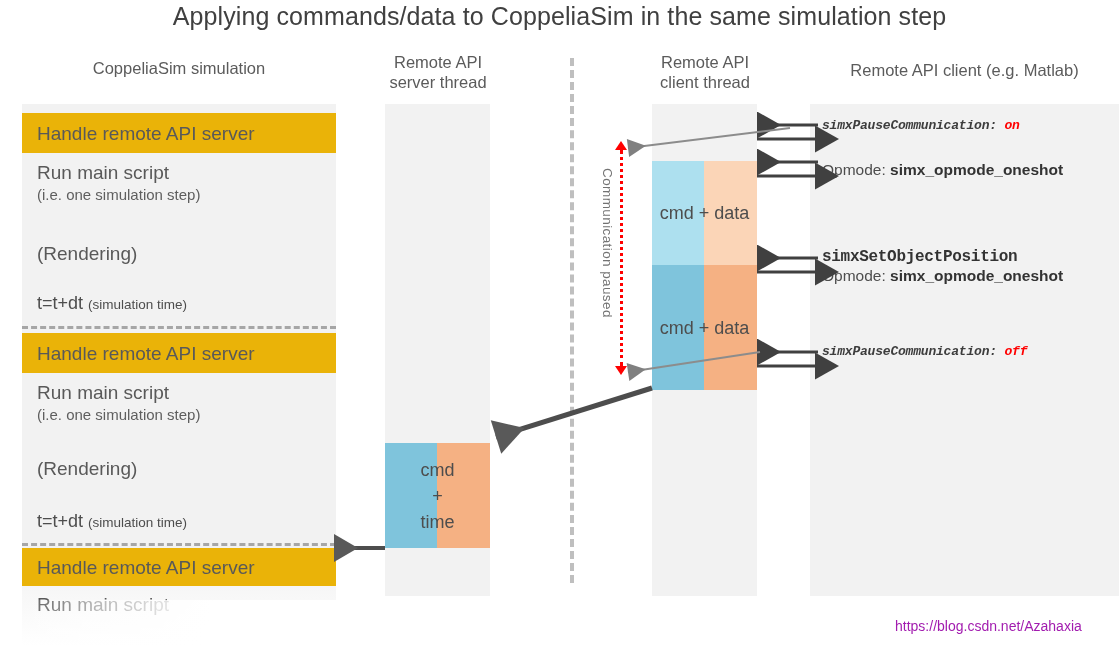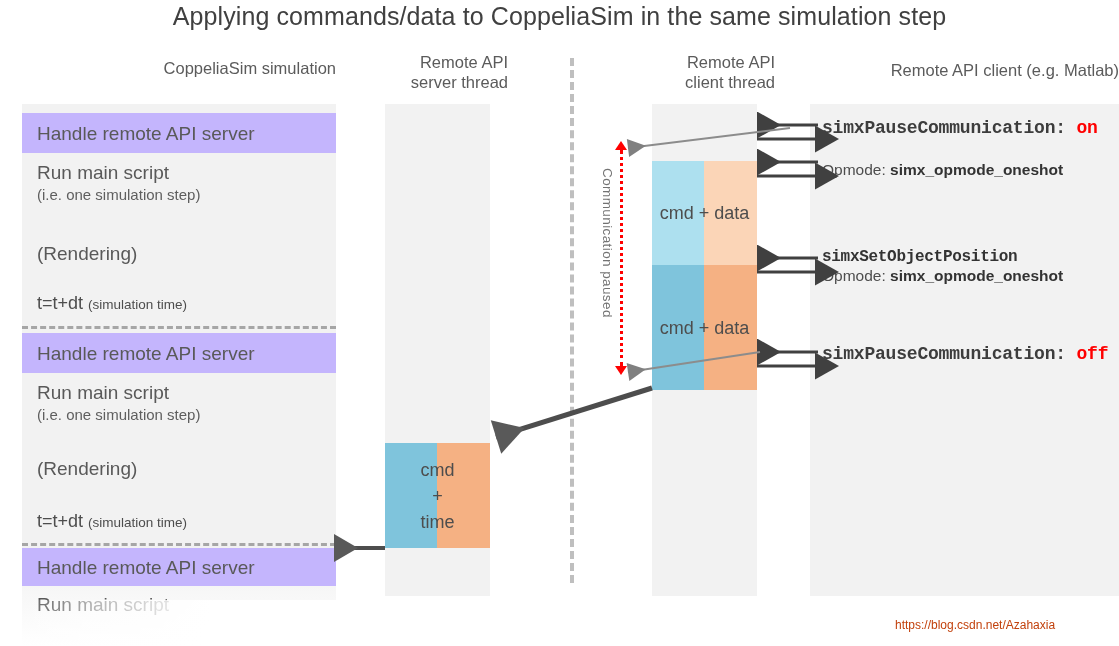--- a/index.html
+++ b/index.html
@@ -2,39 +2,39 @@
 <html><head>
 <meta charset="utf-8">
 <style>
   html,body{margin:0;padding:0;background:#ffffff;}
   body{width:1119px;height:646px;position:relative;overflow:hidden;
        font-family:"Liberation Sans","DejaVu Sans",sans-serif;color:#595959;}
 
   .title{position:absolute;left:0;top:2px;width:1119px;text-align:center;
          font-size:25px;color:#404040;letter-spacing:.1px;white-space:nowrap;}
 
-  .colhead{position:absolute;text-align:right;font-size:16.5px;color:#5b5b5b;
+  .colhead{position:absolute;text-align:center;font-size:16.5px;color:#5b5b5b;
            line-height:20px;}
 
   
   .col-sim{position:absolute;left:22px;top:104px;width:314px;height:542px;
            background:linear-gradient(to bottom,#f2f2f2 0%,#f2f2f2 84%,rgba(242,242,242,0) 100%);}
   .col-sim-mask{position:absolute;left:22px;top:600px;width:320px;height:46px;
            background:linear-gradient(105deg,rgba(255,255,255,0) 0%,rgba(255,255,255,.55) 22%,#fff 58%);}
   .col-srv{position:absolute;left:385px;top:104px;width:105px;height:492px;background:#f2f2f2;}
   .col-cli{position:absolute;left:652px;top:104px;width:105px;height:492px;background:#f2f2f2;}
   .col-api{position:absolute;left:810px;top:104px;width:309px;height:492px;background:#f2f2f2;}
 
   
   .divider{position:absolute;left:570px;top:58px;width:0;height:525px;
            border-left:4px dashed #bfbfbf;}
 
   
   .simrow{position:absolute;left:22px;width:314px;box-sizing:border-box;padding-left:15px;}
-  .simrow.hl{background:#c4b5fd;}
+  .simrow.hl{background:#eab308;}
   .r-main{font-size:19px;color:#595959;line-height:25px;}
   .r-sub{font-size:15px;color:#5e5e5e;line-height:20px;}
   .r-t{font-size:18px;color:#4d4d4d;line-height:24px;}
   .r-t .small{font-size:13.5px;}
 
   .dashline{position:absolute;left:22px;width:314px;height:0;
             border-top:3px dashed #a6a6a6;}
 
   
   .cd{position:absolute;display:flex;align-items:center;justify-content:center;}
@@ -47,29 +47,29 @@
                border-left:3px dotted #ff0000;}
   .ah{position:absolute;width:0;height:0;}
   .ah-up{border-left:6px solid transparent;border-right:6px solid transparent;border-bottom:9px solid #ff0000;}
   .ah-dn{border-left:6px solid transparent;border-right:6px solid transparent;border-top:9px solid #ff0000;}
   .paused-txt{position:absolute;left:615px;top:168px;width:200px;
               transform:rotate(90deg);transform-origin:0 0;
               font-size:13.5px;color:#737373;letter-spacing:.4px;white-space:nowrap;}
 
   
   .apirow{position:absolute;left:822px;}
-  .mono{font-family:"Liberation Mono","DejaVu Sans Mono",monospace;font-size:18px;
-        font-weight:bold;color:#3d3d3d;letter-spacing:-.2px;white-space:nowrap;}
+  .mono{font-family:"Liberation Mono","DejaVu Sans Mono",monospace;font-size:13px;
+        font-weight:bold;color:#3d3d3d;letter-spacing:-.2px;white-space:nowrap;font-style:italic;}
   .mono .onoff{color:#ff0000;}
   .api-name{font-family:"Liberation Mono","DejaVu Sans Mono",monospace;font-size:16px;
         font-weight:bold;color:#333;letter-spacing:-.3px;white-space:nowrap;}
   .opmode{font-size:15.5px;color:#4d4d4d;white-space:nowrap;margin-top:1px;}
   .opmode b{font-weight:bold;color:#333;text-align:center;}
 
-  .watermark{position:absolute;left:895px;top:618px;font-size:12px;color:#c2410c;
+  .watermark{position:absolute;left:895px;top:618px;font-size:14px;color:#a21caf;
              white-space:nowrap;}
   svg{overflow:visible;display:block;}
   .ov{position:absolute;left:0;top:0;width:1119px;height:646px;pointer-events:none;}
 </style>
 </head>
 <body>
 
 <div class="title">Applying commands/data to CoppeliaSim in the same simulation step</div>
 
 <div class="colhead" style="left:22px;top:58px;width:314px;">CoppeliaSim simulation</div>

